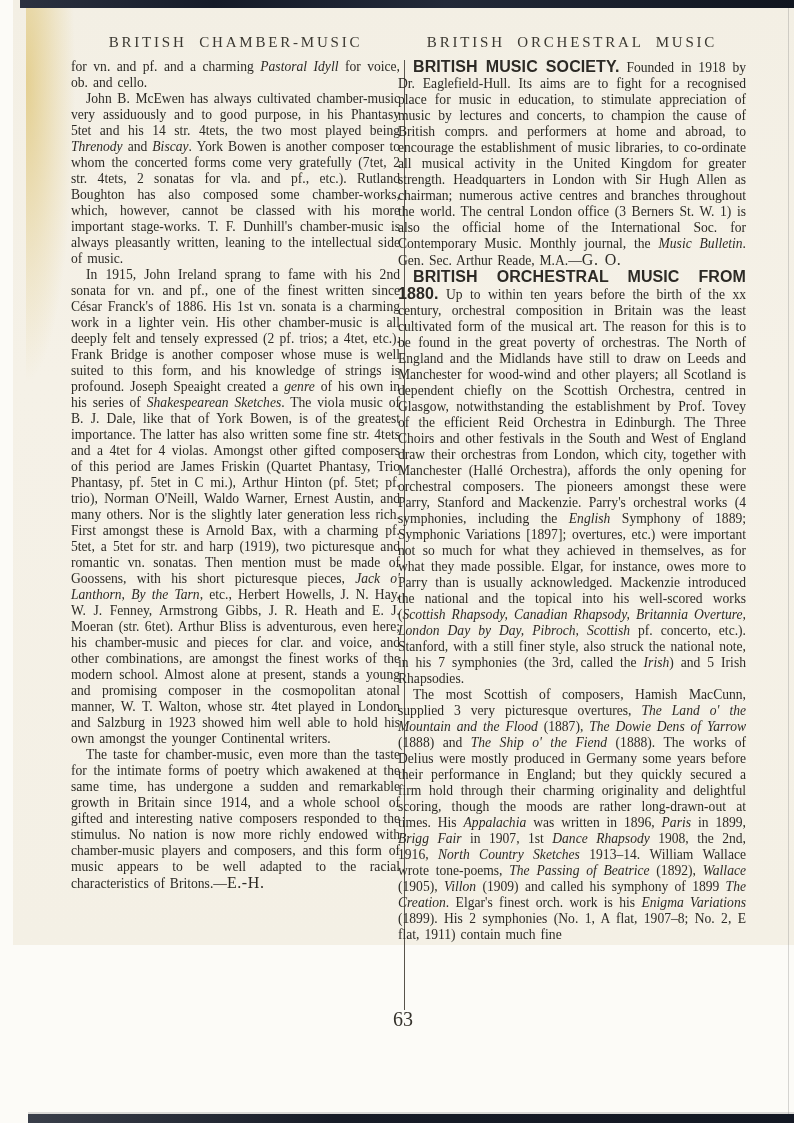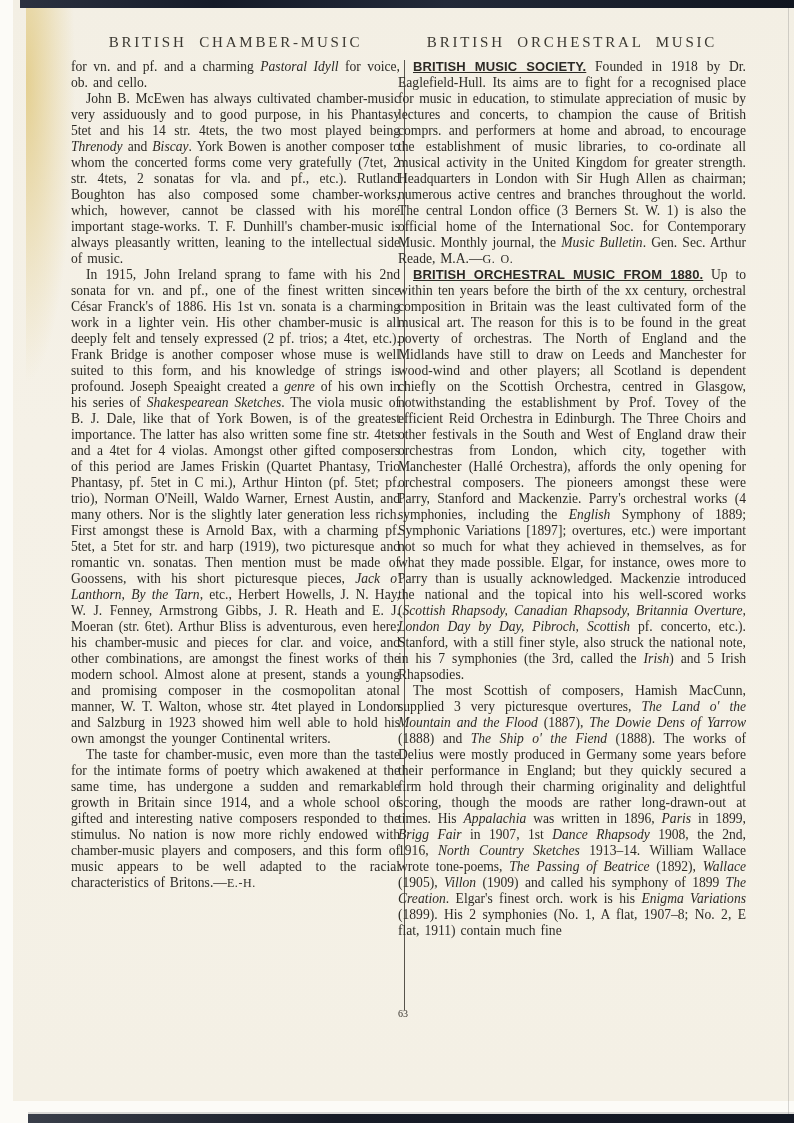--- a/index.html
+++ b/index.html
@@ -4,21 +4,21 @@
 <style>
   html, body { margin:0; padding:0; }
   body {
     width:794px; height:1123px;
     background:#fcfbf7;
     position:relative;
     overflow:hidden;
     font-family:"Liberation Serif", serif;
   }
   .page {
-    position:absolute; left:13px; top:0; width:781px; height:1101px;
+    position:absolute; left:13px; top:0; width:781px; height:945px;
     background:linear-gradient(180deg,#f3efe4 0%, #f5f1e7 40%, #f4f0e5 100%);
   }
   .edge-top {
     position:absolute; left:20px; right:0; top:0; height:8px;
     background:linear-gradient(90deg,#2b3140 0%, #151b28 25%, #222938 55%, #10151f 100%);
   }
   .edge-bottom {
     position:absolute; left:28px; right:0; bottom:0; height:9px;
     background:linear-gradient(90deg,#3a3f4a 0%, #171c27 40%, #131823 100%);
     box-shadow:0 -2px 0 rgba(120,120,118,0.25);
@@ -52,26 +52,26 @@
     font-size:13.6px;
     line-height:16px;
     word-spacing:1.5px;
     color:#2c2a25;
   }
   p.para { margin:0; text-indent:15px; }
   p.para.no-indent { text-indent:0; }
   .it { font-style:italic; }
   .lead {
     font-family:"Liberation Sans", sans-serif;
-    font-weight:bold; font-size:13px; letter-spacing:0.1px;text-decoration:underline;
+    font-weight:bold; font-size:16px; letter-spacing:0.1px;
   }
-  .sig { font-size:12px; letter-spacing:0.6px; }
+  .sig { font-size:16px; letter-spacing:0.6px; }
   .page-number {
     position:absolute; left:360px; top:1008px; width:60px;
-    text-align:center; font-size:10px; color:#35322c;
+    text-align:center; font-size:20px; color:#35322c;
   }
 </style>
 </head>
 <body>
 
 <div class="page">
   <div class="gutter-shade"></div>
 
   <div class="col col-left">
     <h1 class="colhead">BRITISH CHAMBER-MUSIC</h1>

